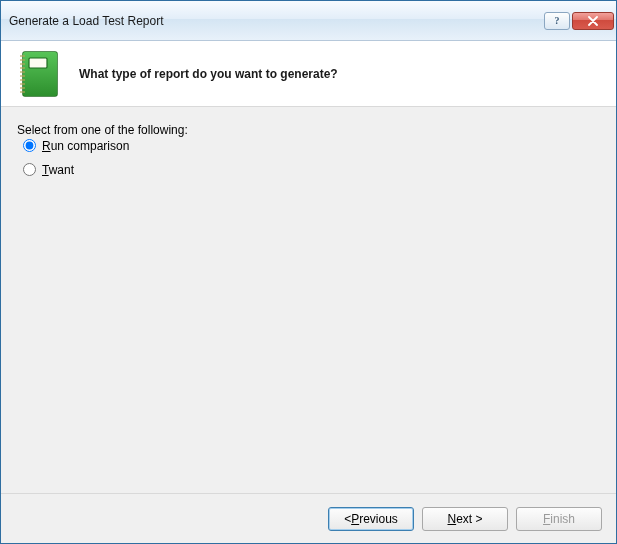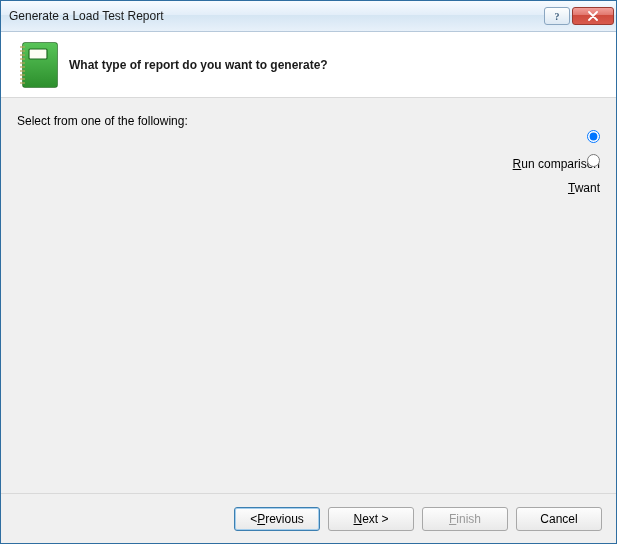--- a/index.html
+++ b/index.html
@@ -10,21 +10,21 @@
       background: #fff;
       overflow: hidden;
     }
     .window {
       width: 617px; height: 544px;
       border: 1px solid #2f6ea1;
       background: #f0f0f0;
       display: flex; flex-direction: column;
     }
     .titlebar {
-      height: 31px;
+      height: 40px;
       background: linear-gradient(to bottom, #f7fbff 0%, #e3eef9 45%, #d4e5f3 46%, #e8f1fa 100%);
       border-bottom: 1px solid #b6c8da;
       display: flex; align-items: center;
       padding: 0 2px 0 8px;
     }
     .titlebar-title {
       flex: 1;
       color: #1a1a1a;
       font-size: 12px;
     }
@@ -46,40 +46,39 @@
       border-color: #9a3a30;
       color: #fff;
     }
     .tb-btn.close svg { display:block; }
     .header-band {
       height: 66px;
       background: #fff;
       border-bottom: 1px solid #d9d9d9;
       display: flex; align-items: center;
       padding: 0 16px;
-      gap: 8px;
+      gap: 18px;
     }
     .notebook-icon { flex: 0 0 auto; }
     .header-text {
       font-weight: bold;
       color: #1a1a1a;
       font-size: 12px;
     }
     .content {
       flex: 1;
       padding: 16px 16px 8px 16px;
       background: #f0f0f0;
     }
     .prompt { margin-bottom: 2px; }
     .radio-group { padding-left: 6px; }
     .radio-row {
-      display: flex; align-items: flex-end;
-      height: 24px; gap: 14px;
+      display: flex; align-items: flex-start;
+      height: 24px; gap: 6px;
       cursor: pointer;
-      flex-direction: column;
     }
     .radio-row input[type="radio"] { cursor: pointer; }
     .radio-row label { cursor: pointer; }
     .accesskey { text-decoration: underline; }
     .button-bar {
       height: 50px;
       border-top: 1px solid #d9d9d9;
       display: flex; align-items: center; justify-content: flex-end;
       gap: 8px; padding: 0 14px;
       background: #f0f0f0;
@@ -170,18 +169,15 @@
     <div class="btn">
         <span></span>
         <span class="accesskey">N</span>
         <span>ext &gt;</span>
       </div>
     <div class="btn disabled">
         <span></span>
         <span class="accesskey">F</span>
         <span>inish</span>
       </div>
-    <div class="btn">
-        <span>Cancel</span>
-      </div>
   </div>
 
 </div>
 
 </body></html>

